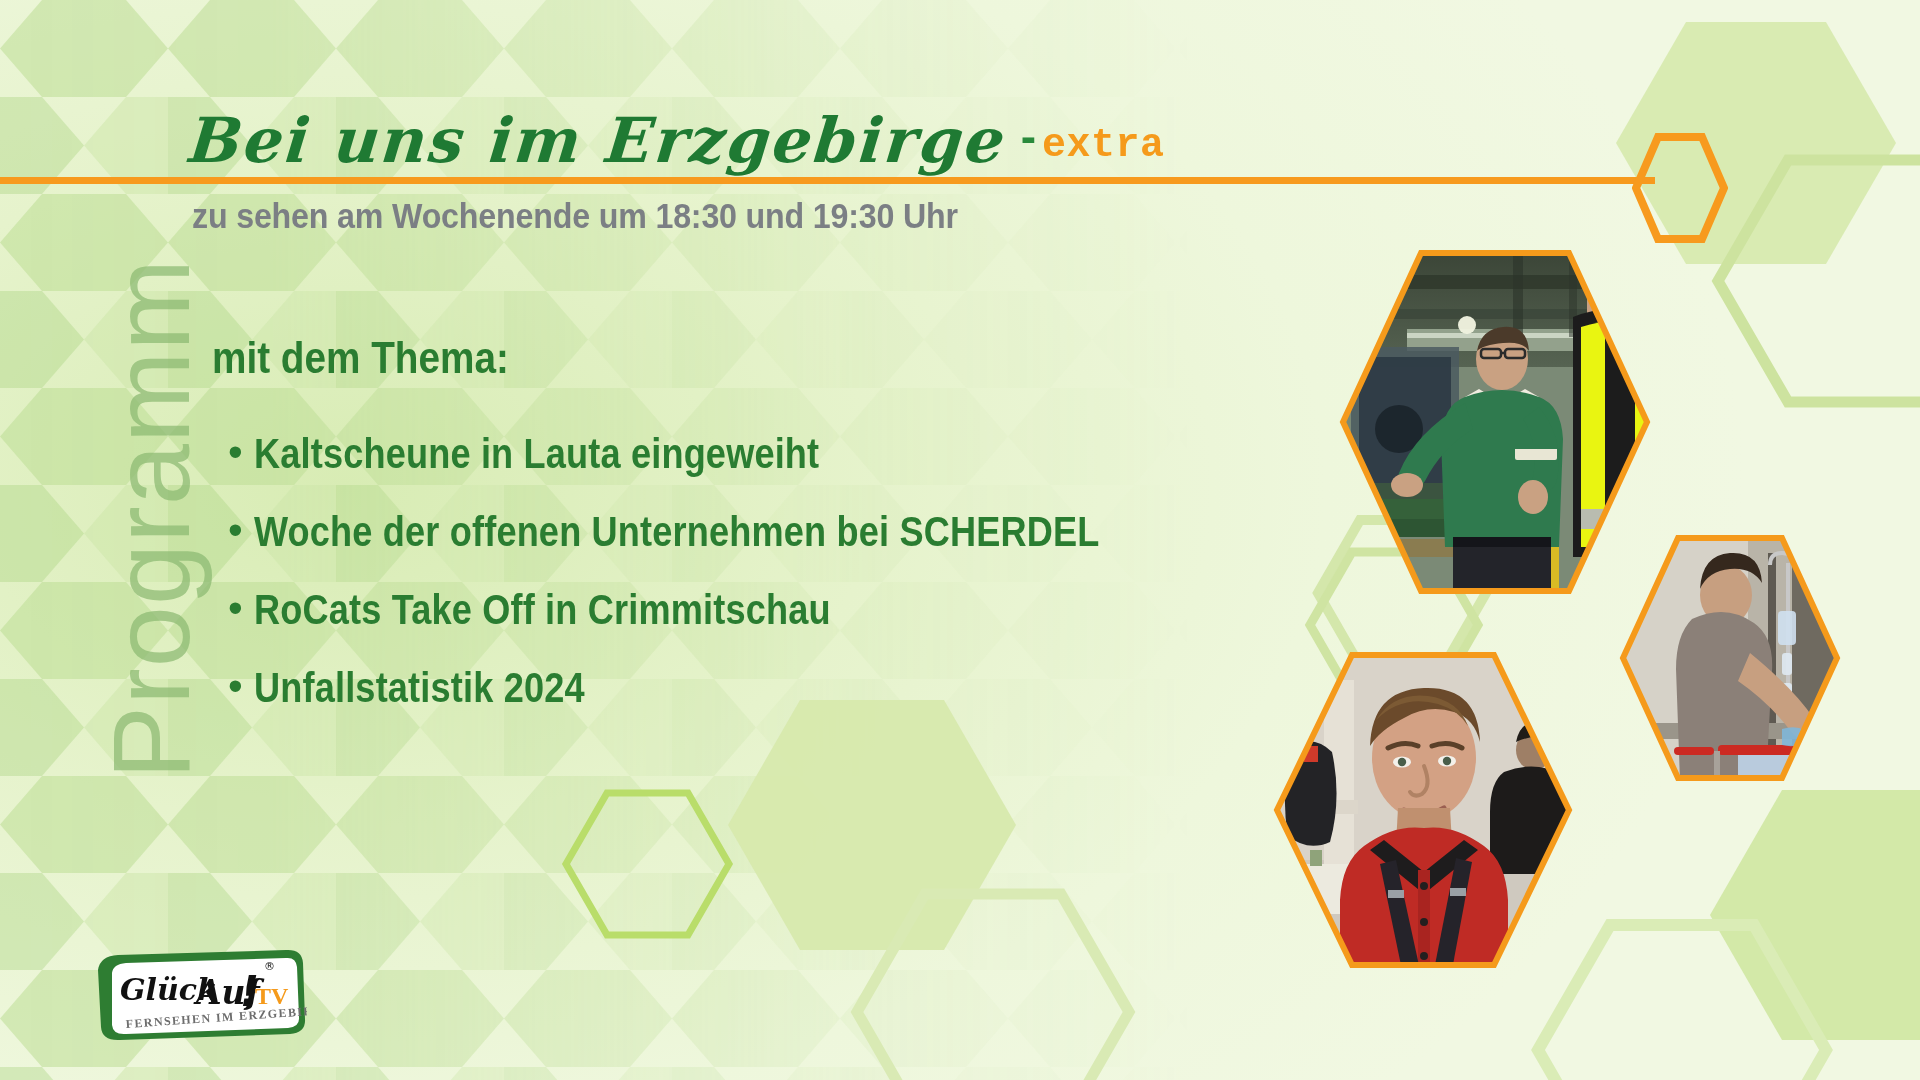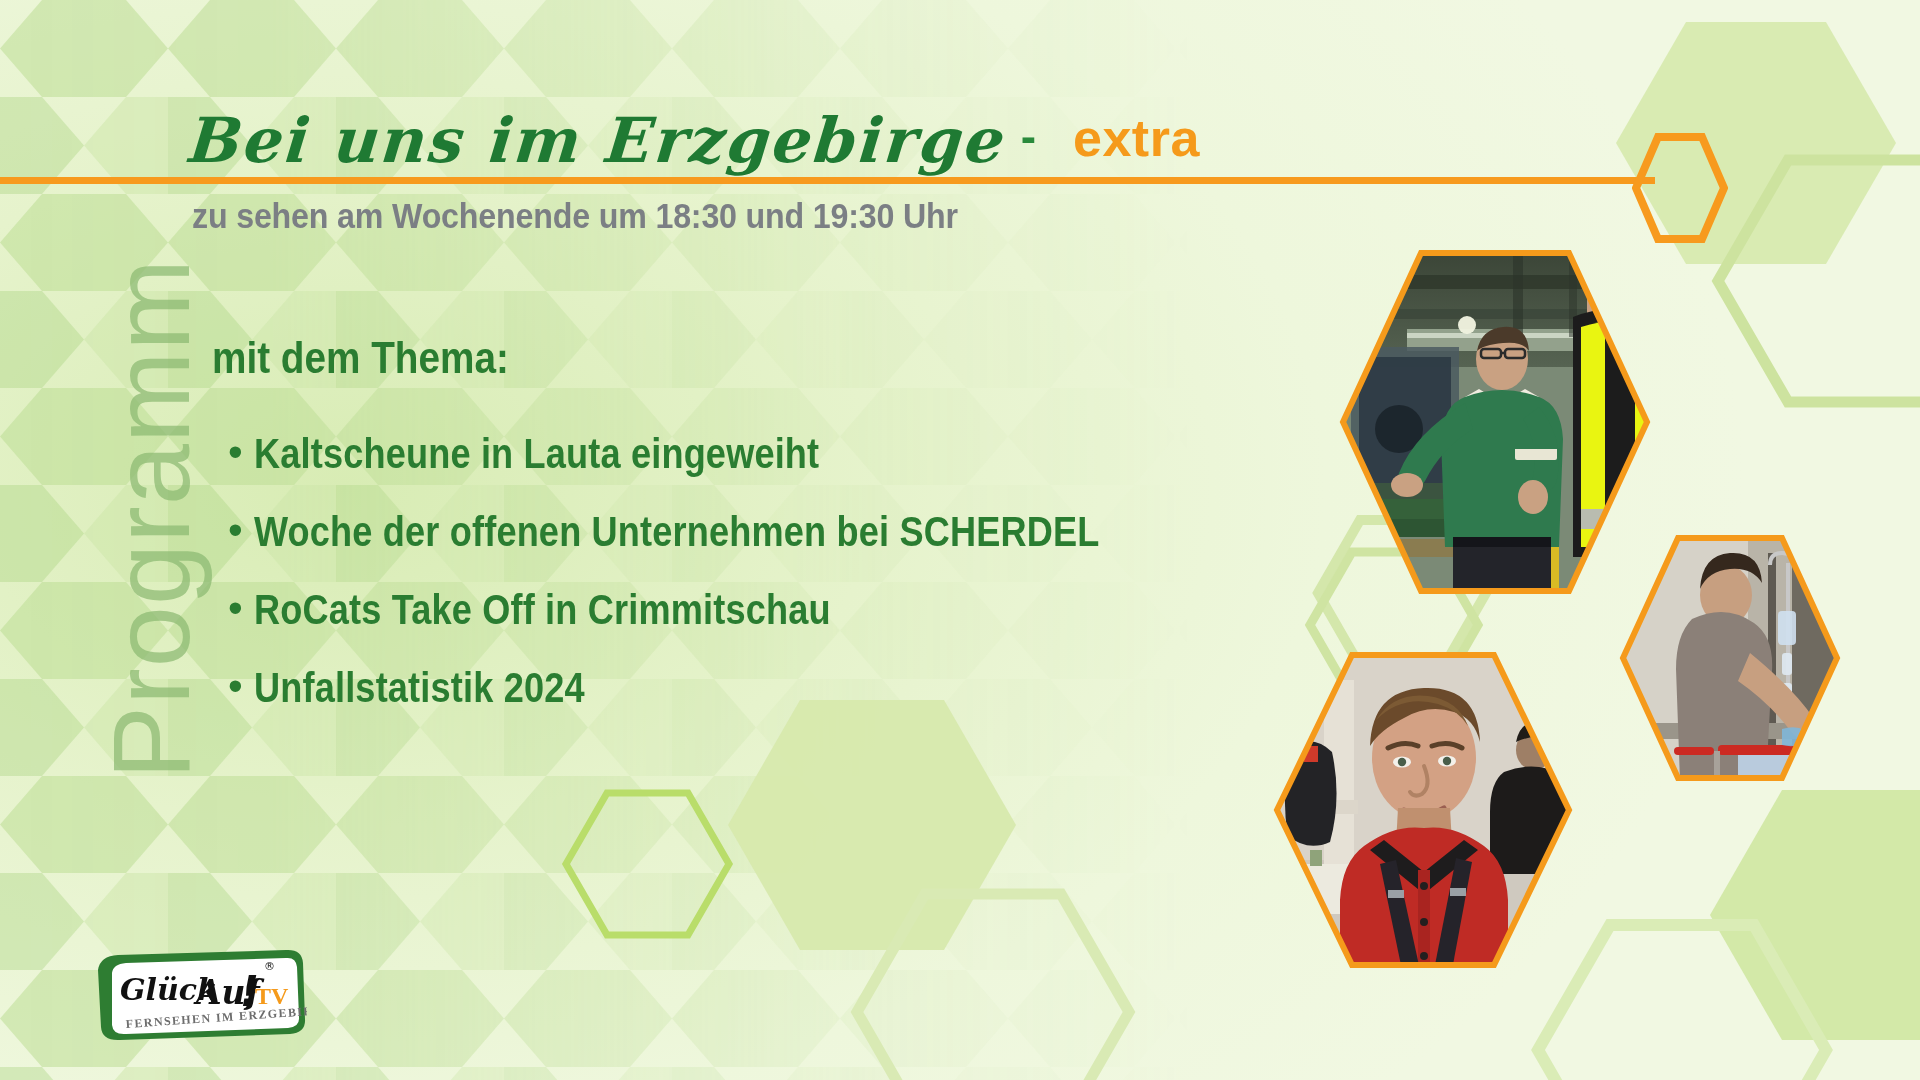--- a/index.html
+++ b/index.html
@@ -68,28 +68,27 @@
   .headline .dash {
     font-family:"Liberation Sans", sans-serif;
     font-weight:700;
     font-size:46px;
     color:#2a8a3c;
     display:inline-block;
     vertical-align:10px;
     margin:0 6px 0 14px;
   }
   .headline .extra {
-    font-family:Liberation Sans, sans-serif;
-    font-weight:700;
-    font-size:52px;
+    font-family:Liberation Mono, monospace;
+    font-weight:700;
+    font-size:40px;
     letter-spacing:.5px;
     color:#f59a1b;
     display:inline-block;
     vertical-align:6px;
-    margin-left:31px;
   }
 
   
   .subtitle {
     position:absolute;
     left:192px; top:196px;
     font-family:"Liberation Sans", sans-serif;
     font-weight:700;
     font-size:35px;
     letter-spacing:-.2px;

